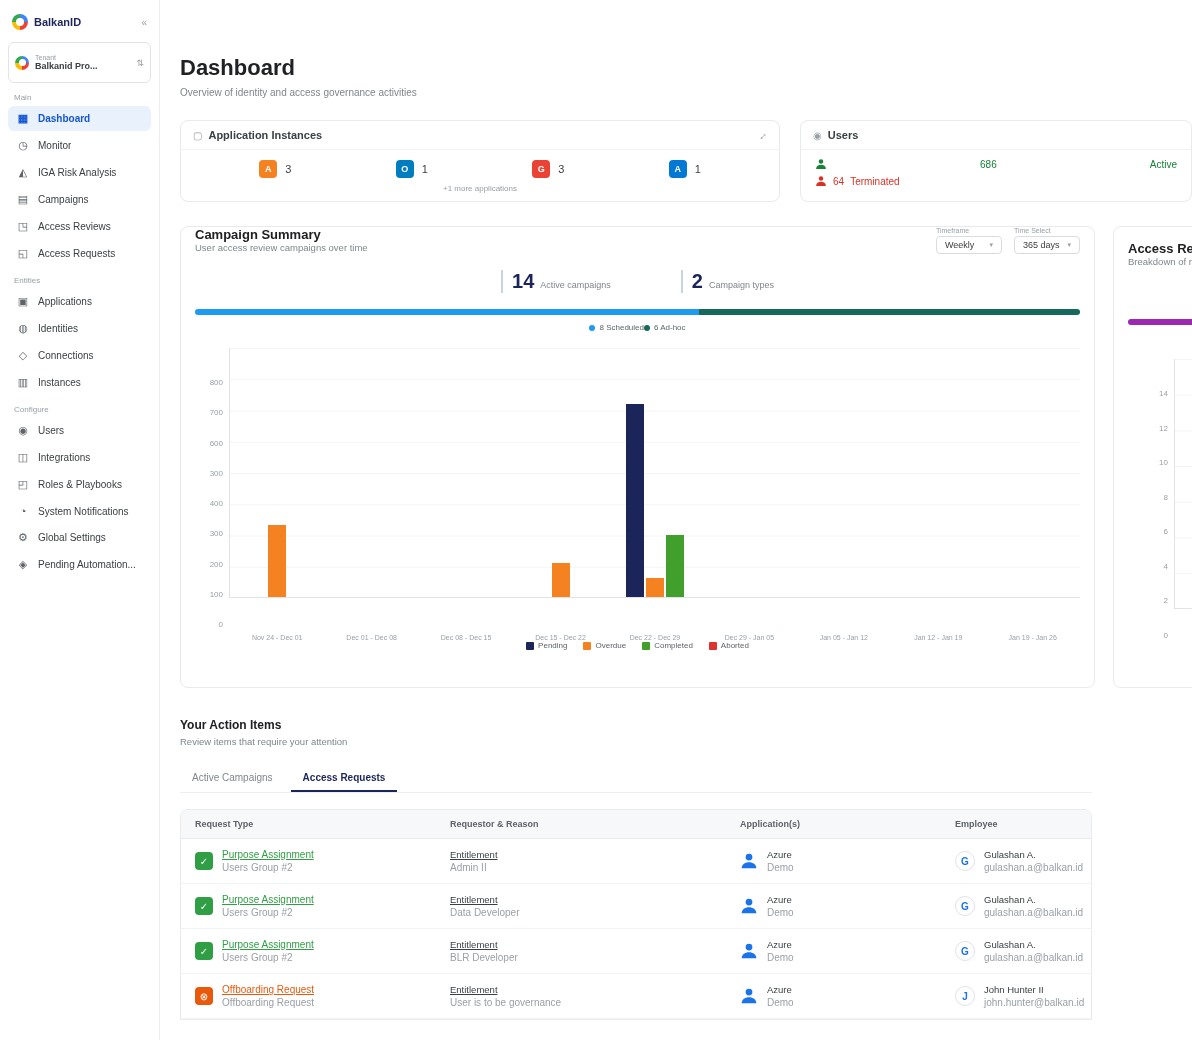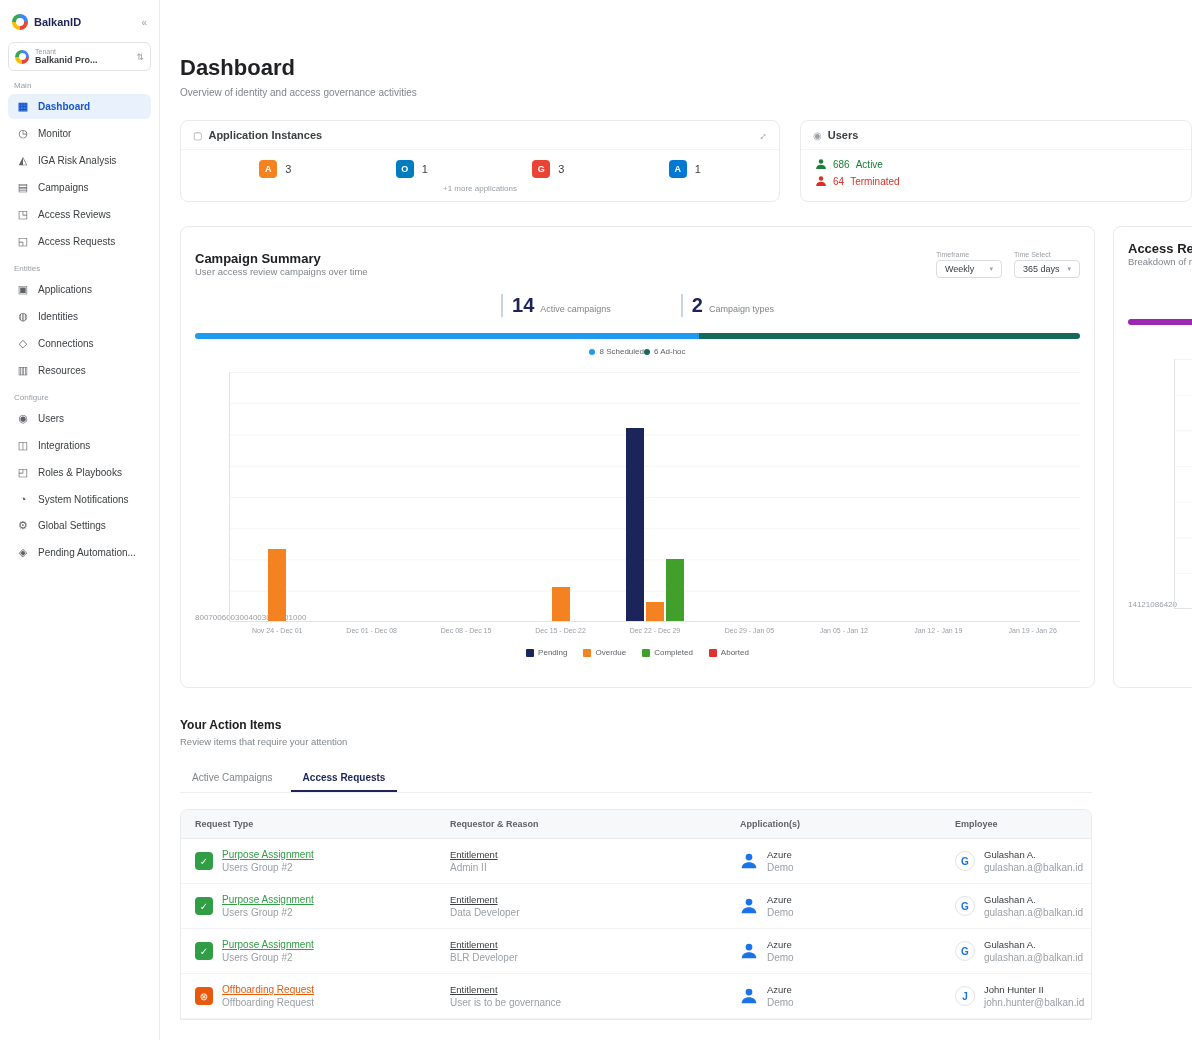--- a/index.html
+++ b/index.html
@@ -6,21 +6,21 @@
   html, body { width: 1192px; height: 1040px; overflow: hidden; }
   body { display: flex; font-family: "Liberation Sans", sans-serif; background: #ffffff; color: #202124; }
 
   
   .sidebar { width: 160px; min-width: 160px; height: 100%; border-right: 1px solid #ececec; padding: 12px 8px; background: #fff; }
   .logo-row { display: flex; align-items: center; gap: 6px; padding: 2px 4px 12px; }
   .logo-mark { width: 16px; height: 16px; border-radius: 50%; background: conic-gradient(#4285f4 0 25%, #ea4335 25% 50%, #fbbc05 50% 75%, #34a853 75% 100%); position: relative; }
   .logo-mark::after { content:""; position:absolute; inset:4px; background:#fff; border-radius:50%; }
   .logo-text { font-size: 11px; font-weight: bold; color: #1b2559; }
   .collapse-icon { margin-left: auto; color: #9aa0a6; font-size: 10px; cursor: pointer; }
-  .tenant-box { border: 1px solid #e3e3e3; border-radius: 6px; padding: 5px 6px; display: flex; align-items: center; gap: 6px; margin-bottom: 10px; cursor: pointer; }
+  .tenant-box { border: 1px solid #e3e3e3; border-radius: 6px; padding: 11px 6px; display: flex; align-items: center; gap: 6px; margin-bottom: 10px; cursor: pointer; }
   .tenant-mini { width: 14px; height: 14px; border-radius: 50%; background: conic-gradient(#4285f4 0 25%, #ea4335 25% 50%, #fbbc05 50% 75%, #34a853 75% 100%); position: relative; flex: none; }
   .tenant-mini::after { content:""; position:absolute; inset:3.5px; background:#fff; border-radius:50%; }
   .tenant-texts { overflow: hidden; }
   .tenant-label { font-size: 7px; color: #9aa0a6; }
   .tenant-value { font-size: 9px; color: #3c4043; font-weight: bold; white-space: nowrap; }
   .tenant-sort { margin-left: auto; font-size: 9px; color: #9aa0a6; }
   .nav-section-label { font-size: 8px; color: #9aa0a6; margin: 10px 6px 4px; }
   .nav-item { display: flex; align-items: center; gap: 8px; padding: 6px 8px; border-radius: 6px; font-size: 10px; color: #3c4043; margin-bottom: 2px; cursor: pointer; white-space: nowrap; }
   .nav-item .nav-icon { width: 14px; text-align: center; font-size: 11px; color: #5f6368; flex: none; }
   .nav-item.active { background: #e9f1fd; color: #1557d0; font-weight: bold; }
@@ -42,51 +42,51 @@
   .app-card { width: 600px; min-width: 600px; }
   .ai-list { display: flex; justify-content: space-around; align-items: center; padding: 10px 26px 2px; }
   .ai-item { display: flex; align-items: center; gap: 8px; cursor: pointer; }
   .ai-icon { width: 18px; height: 18px; border-radius: 4px; color: #fff; font-size: 9px; font-weight: bold; display: flex; align-items: center; justify-content: center; }
   .ai-count { font-size: 11px; color: #3c4043; }
   .ai-more { text-align: center; font-size: 8px; color: #9aa0a6; padding: 4px 0 8px; }
   .users-card { flex: 1; min-width: 380px; }
   .users-rows { padding: 8px 14px; display: flex; flex-direction: column; gap: 5px; }
   .user-stat { display: flex; align-items: center; gap: 6px; font-size: 10px; }
   .user-stat svg { flex: none; }
-  .stat-green { color: #188038; }
+  .stat-green { color: #188038; justify-content: space-between; }
   .stat-red { color: #d93025; }
 
   .row2 { display: flex; gap: 18px; margin-top: 24px; }
-  .campaign-card { width: 915px; min-width: 915px; height: 462px; padding: 24px 14px 10px; }
+  .campaign-card { width: 915px; min-width: 915px; height: 462px; padding: 0 14px 10px; }
   .cc-header { display: flex; align-items: flex-start; }
   .cc-title { font-size: 13px; font-weight: bold; color: #202124; }
   .cc-sub { font-size: 9.5px; color: #80868b; margin-top: 0; }
   .cc-filters { margin-left: auto; display: flex; gap: 12px; }
   .filter-label { font-size: 7px; color: #9aa0a6; margin-bottom: 2px; }
   .filter-select { border: 1px solid #dadce0; border-radius: 4px; padding: 3px 8px; font-size: 9px; color: #3c4043; display: flex; align-items: center; gap: 8px; cursor: pointer; min-width: 66px; justify-content: space-between; }
   .filter-select .chev { font-size: 7px; color: #9aa0a6; }
   .cc-stats { display: flex; justify-content: center; gap: 70px; margin-top: 16px; }
   .stat { border-left: 2px solid #c9d4e3; padding-left: 9px; display: flex; align-items: baseline; gap: 6px; }
   .stat-value { font-size: 20px; font-weight: bold; color: #1b2559; }
   .stat-label { font-size: 9px; color: #80868b; }
   .split-bar { margin-top: 16px; height: 6px; border-radius: 3px; overflow: hidden; display: flex; }
   .split-legend { margin-top: 8px; display: flex; justify-content: center; font-size: 8px; color: #5f6368; }
   .legend-item { display: inline-flex; align-items: center; gap: 4px; }
   .dot { width: 6px; height: 6px; border-radius: 50%; display: inline-block; }
   .swatch { width: 8px; height: 8px; display: inline-block; border-radius: 1px; }
   .chart-area { display: flex; margin-top: 16px; }
-  .yaxis { width: 34px; height: 250px; display: flex; flex-direction: row; justify-content: space-between; align-items: flex-end; padding-right: 6px; }
+  .yaxis { width: 34px; height: 250px; display: flex; flex-direction: column; justify-content: space-between; align-items: flex-end; padding-right: 6px; margin-top: 31px; }
   .ytick { font-size: 8px; color: #9aa0a6; line-height: 1; }
   .plot { flex: 1; height: 250px; border-left: 1px solid #e0e3e7; border-bottom: 1px solid #e0e3e7; display: flex; align-items: stretch;
           background-image: linear-gradient(to bottom, #f3f4f6 1px, transparent 1px); background-size: 100% 31.25px; }
   .cat-col { flex: 1; display: flex; justify-content: center; align-items: flex-end; gap: 2px; }
   .bar { width: 18px; }
   .xaxis { display: flex; margin-left: 35px; margin-top: 5px; }
   .xtick { flex: 1; text-align: center; font-size: 7px; color: #9aa0a6; white-space: nowrap; }
-  .chart-legend { display: flex; justify-content: center; gap: 16px; margin-top: 14px; font-size: 8px; color: #5f6368; }
+  .chart-legend { display: flex; justify-content: center; gap: 16px; font-size: 8px; color: #5f6368; }
 
   .access-card { min-width: 380px; width: 380px; height: 462px; padding: 14px; }
   .access-bar { margin-top: 52px; height: 6px; border-radius: 3px; background: #9c27b0; }
   .access-chart { display: flex; margin-top: 34px; }
   .access-chart .yaxis { height: 250px; width: 46px; }
   .access-chart .plot { height: 250px; background-size: 100% 35.7px; }
 
   
   .action-section { margin-top: 30px; }
   .ai-title { font-size: 12px; font-weight: bold; color: #202124; }
@@ -160,21 +160,21 @@
       <div class="nav-item">
         <span class="nav-icon">◍</span>
         <span class="nav-label">Identities</span>
       </div>
       <div class="nav-item">
         <span class="nav-icon">◇</span>
         <span class="nav-label">Connections</span>
       </div>
       <div class="nav-item">
         <span class="nav-icon">▥</span>
-        <span class="nav-label">Resources</span>
+        <span class="nav-label">Instances</span>
       </div>
       <div class="nav-section-label">Configure</div>
       <div class="nav-item">
         <span class="nav-icon">◉</span>
         <span class="nav-label">Users</span>
       </div>
       <div class="nav-item">
         <span class="nav-icon">◫</span>
         <span class="nav-label">Integrations</span>
       </div>

